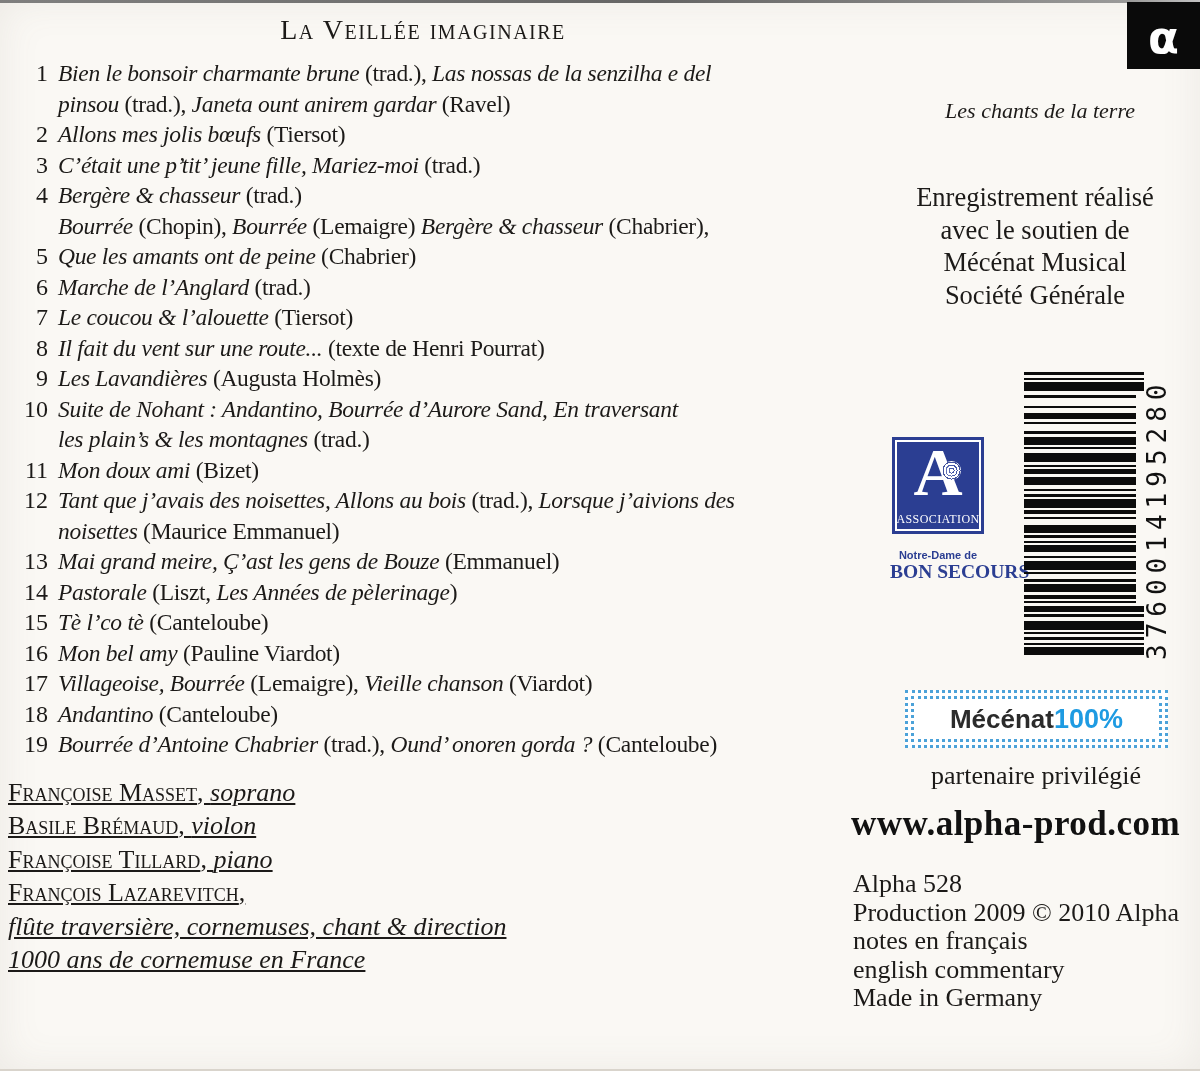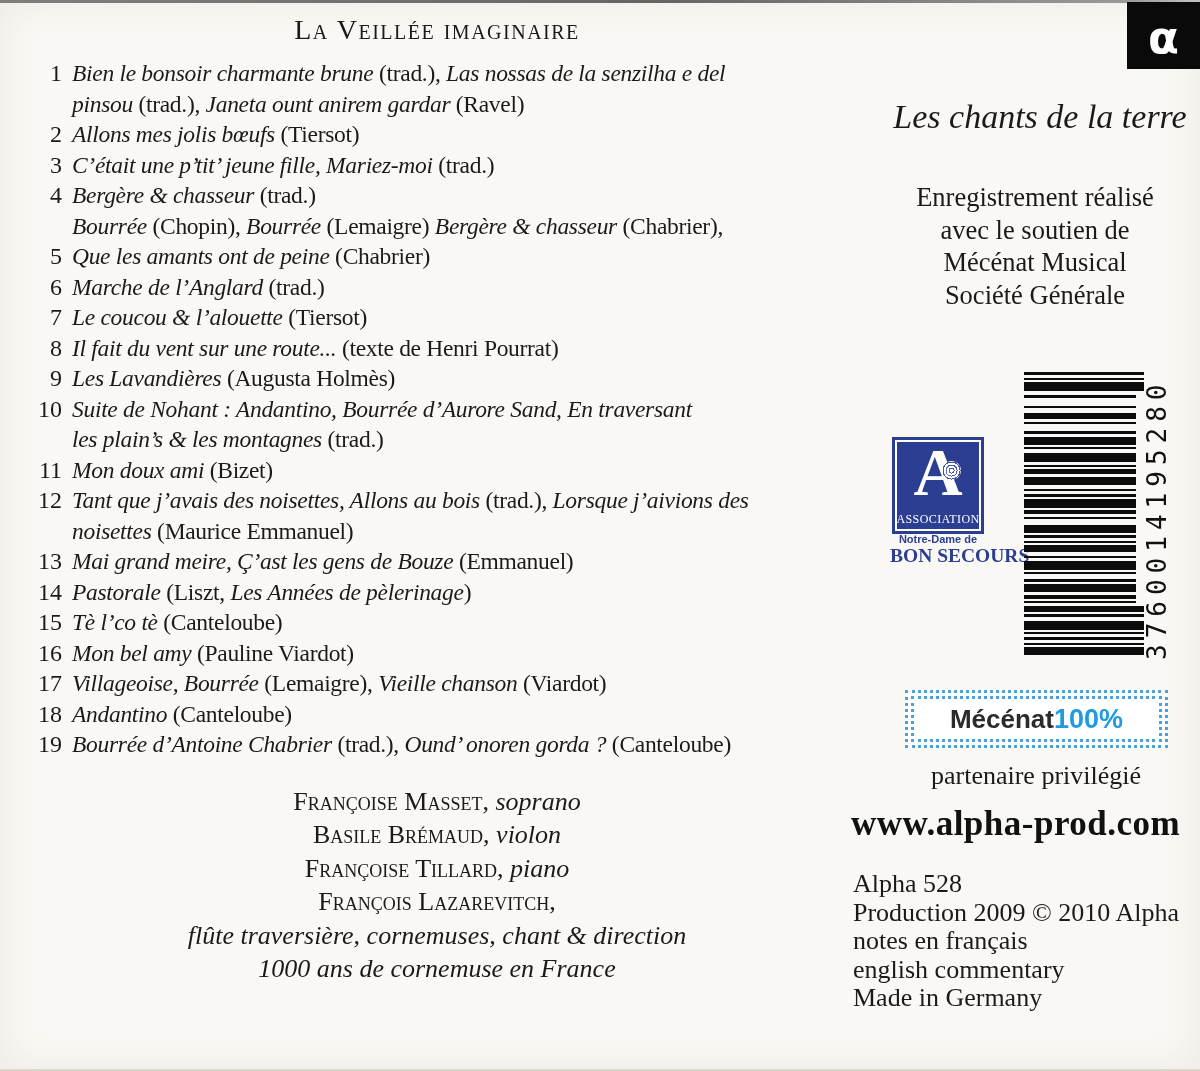--- a/index.html
+++ b/index.html
@@ -7,55 +7,55 @@
     position:relative; width:1200px; height:1071px;
     background:#faf8f4; overflow:hidden;
     font-family:"Liberation Serif", serif; color:#1c1a18;
     box-shadow: inset 0 0 40px rgba(120,110,95,.10);
   }
   .scan-top { position:absolute; top:0; left:0; width:100%; height:3px;
     background:linear-gradient(to right,#6b6b6b 0%,#4c4c4c 55%,#8a8a8a 94%,#bbb 100%); opacity:.85; }
   .scan-bottom { position:absolute; bottom:0; left:0; width:100%; height:2px; background:#d9d4cc; }
 
   
-  .left-col { position:absolute; left:22px; top:10px; width:830px; }
+  .left-col { position:absolute; left:8px; top:10px; width:830px; }
   .album-title { text-align:center; font-variant:small-caps; font-size:28px;
     letter-spacing:1.5px; height:46px; line-height:40px; }
   .tracks { margin-top:2px; }
   .track-row { display:grid; grid-template-columns:40px 1fr; column-gap:10px; }
   .track-num { text-align:right; font-size:24px; line-height:30.5px; }
   .track-line { font-size:23.5px; line-height:30.5px; white-space:nowrap; letter-spacing:-0.3px; }
   .it { font-style:italic; }
   .rm { font-style:normal; }
   .sc { font-variant:small-caps; }
-  .credits { margin-top:25px; text-align:center; }
+  .credits { margin-top:16px; text-align:left;text-decoration:underline; }
   .credit-line { font-size:26px; line-height:33.5px; }
   .credit-line.big { font-size:31px; line-height:39px; letter-spacing:1px; }
 
   
   .alpha-box { position:absolute; left:1127px; top:2px; width:73px; height:67px;
     background:#0a0a0a; color:#fff; display:flex; align-items:center; justify-content:center;
     font-family:"DejaVu Sans", sans-serif; font-size:45px; font-weight:bold; padding-top:4px; box-sizing:border-box; }
   .series-title { position:absolute; left:880px; top:98px; width:320px; text-align:center;
-    font-style:italic; font-size:34px; }
+    font-style:italic; font-size:22px; }
   .support-block { position:absolute; left:860px; top:181px; width:350px; text-align:center;
     font-size:26.5px; line-height:32.5px; }
   .support-line { white-space:nowrap; }
 
   .assoc { position:absolute; left:890px; top:437px; width:96px; text-align:center; }
   .assoc-square { position:relative; margin:0 auto; width:92px; height:97px; background:var(--assoc-blue,#2b3e92); }
   .assoc-frame { position:absolute; inset:3px; border:2px solid #fff; }
   .assoc-a { position:absolute; top:-4px; left:0; width:100%; text-align:center; color:#fff;
     font-size:68px; line-height:78px; font-weight:bold; font-family:"Liberation Serif", serif; }
   .assoc-emblem { position:absolute; left:50px; top:24px; width:19px; height:19px; border-radius:50%;
     background:
       radial-gradient(circle at 50% 50%, #fff 0 2px, rgba(70,90,170,.9) 2px 3px, #fff 3px 5px, rgba(70,90,170,.85) 5px 6px, #fff 6px 8px, #44549e 8px 9px, #fff 9px); }
   .assoc-name { position:absolute; bottom:7px; left:0; width:100%; color:#fff;
     font-size:12px; letter-spacing:.4px; font-family:"Liberation Serif", serif; }
-  .assoc-sub1 { margin-top:0; color:var(--assoc-blue,#2b3e92); font-family:"Liberation Sans", sans-serif;
+  .assoc-sub1 { margin-top:16px; color:var(--assoc-blue,#2b3e92); font-family:"Liberation Sans", sans-serif;
     font-weight:bold; font-size:11px; line-height:11px; }
   .assoc-sub2 { color:var(--assoc-blue,#2b3e92); font-weight:bold; font-size:19.5px; line-height:21px;
     font-family:"Liberation Serif", serif; white-space:nowrap; }
 
   .barcode-bars { position:absolute; left:1024px; top:372px; width:120px; height:283px; overflow:hidden; }
   .bar { width:100%; }
   .bar.short { width:93%; }
   .bar.black { background:#0c0c0c; }
   .barcode-digits { position:absolute; left:1142px; top:370px; height:290px; width:36px;
     writing-mode:vertical-rl; transform:rotate(180deg);

